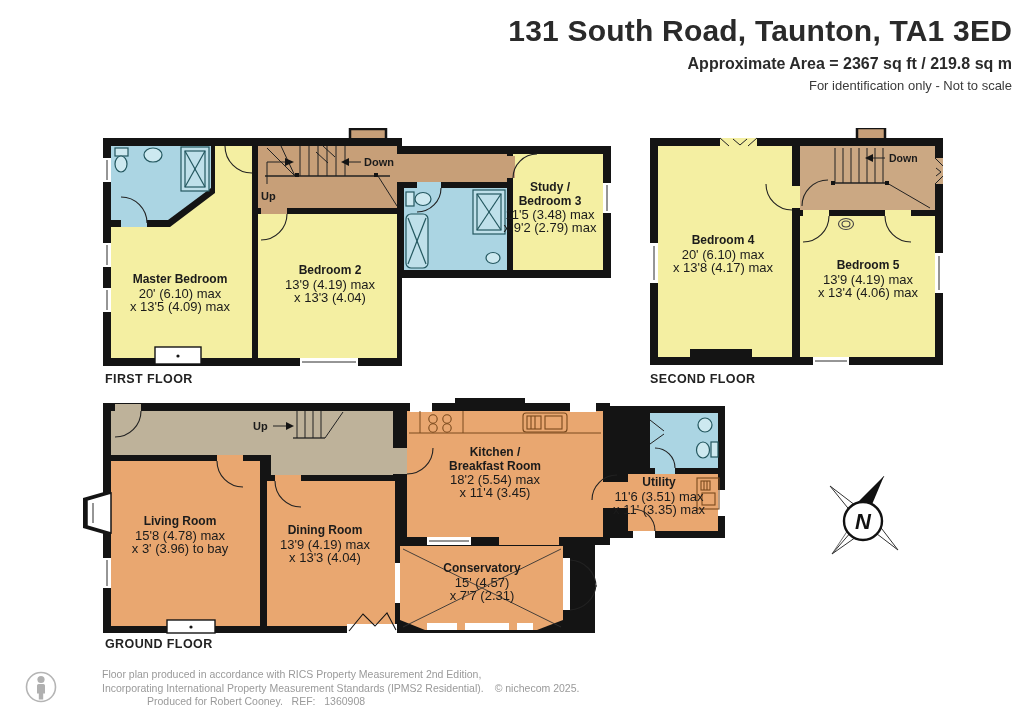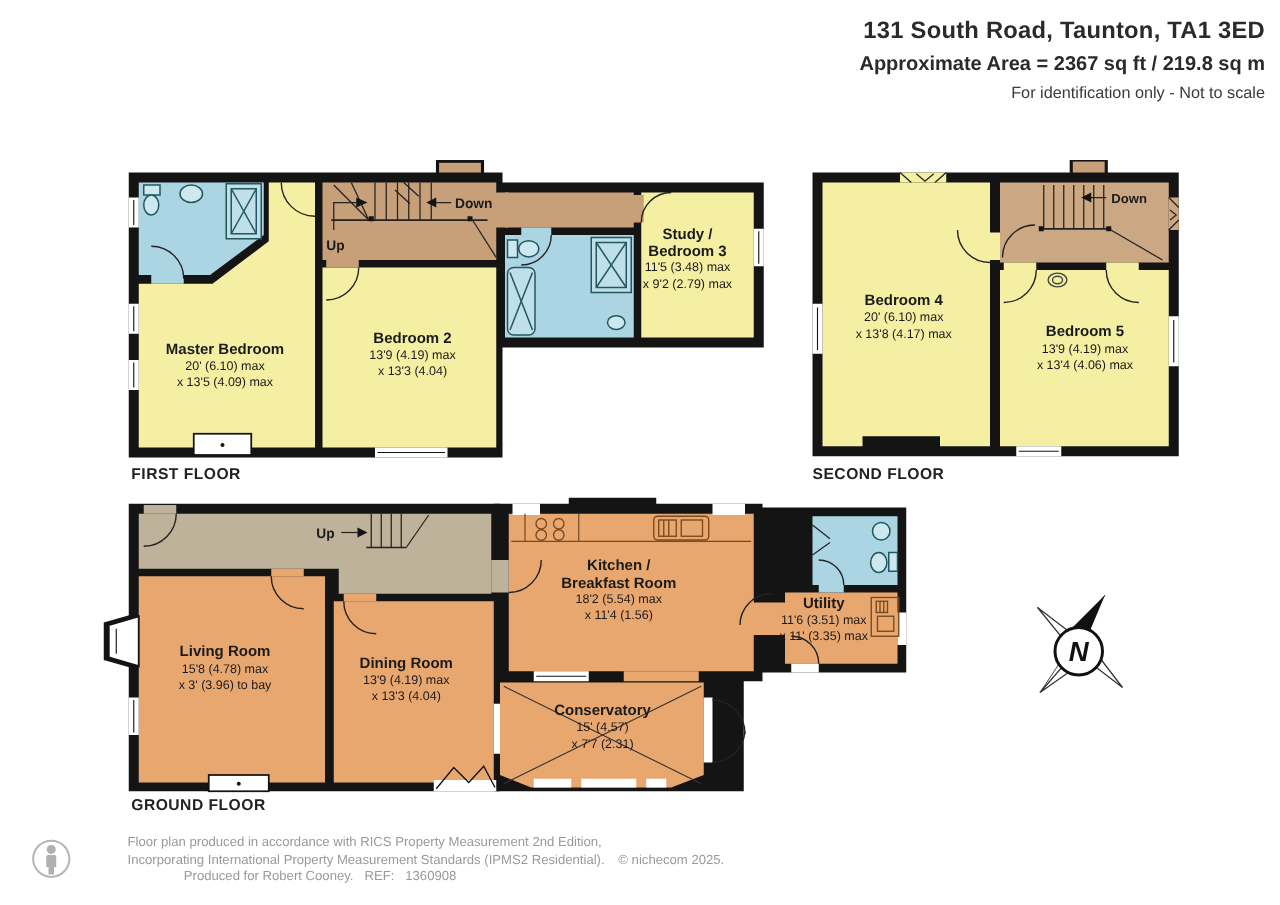--- a/index.html
+++ b/index.html
@@ -1,29 +1,29 @@
 <!DOCTYPE html>
 <html><head>
 <meta charset="utf-8">
 <style>
   html,body{margin:0;padding:0;background:#fff;}
   #page{position:relative;width:1024px;height:724px;background:#ffffff;overflow:hidden;
         font-family:"Liberation Sans",sans-serif;}
   .abs{position:absolute;}
   
   #header{position:absolute;top:14px;right:12px;text-align:right;color:#2a2a2a;}
-  #header .title{font-size:19px;font-weight:bold;letter-spacing:0.2px;}
+  #header .title{font-size:30px;font-weight:bold;letter-spacing:0.2px;}
   #header .area{font-size:16px;margin-top:7px;font-weight:bold;}
   #header .note{font-size:13px;margin-top:5px;color:#3a3a3a;}
   
   .floor-caption{position:absolute;font-size:12.5px;font-weight:bold;color:#222;letter-spacing:0.4px;}
   
   .room-label{position:absolute;text-align:center;color:#1b1b1b;pointer-events:none;}
   .room-name{font-weight:bold;font-size:12px;line-height:13.5px;}
-  .room-dim{font-size:10px;line-height:13px;}
+  .room-dim{font-size:13px;line-height:13px;}
   
   #footer{position:absolute;left:24px;top:668px;display:flex;align-items:flex-start;}
   #footer .lines{margin-left:44px;color:#9a9a9a;font-size:10.5px;line-height:13.5px;}
   #footer .pre{white-space:pre-wrap;padding-left:45px;}
   svg text{font-family:"Liberation Sans",sans-serif;}
 </style>
 </head>
 <body>
 
 <div id="page">
@@ -361,21 +361,21 @@
   </div>
   <div class="room-label" style="left:250px;top:524px;width:150px">
     <div class="room-name">Dining Room</div>
     <div class="room-dim">13'9 (4.19) max</div>
     <div class="room-dim">x 13'3 (4.04)</div>
   </div>
   <div class="room-label" style="left:428px;top:446px;width:134px">
     <div class="room-name">Kitchen /</div>
     <div class="room-name">Breakfast Room</div>
     <div class="room-dim">18'2 (5.54) max</div>
-    <div class="room-dim">x 11'4 (1.56)</div>
+    <div class="room-dim">x 11'4 (3.45)</div>
   </div>
   <div class="room-label" style="left:407px;top:562px;width:150px">
     <div class="room-name">Conservatory</div>
     <div class="room-dim">15' (4.57)</div>
     <div class="room-dim">x 7'7 (2.31)</div>
   </div>
   <div class="room-label" style="left:593px;top:476px;width:132px">
     <div class="room-name">Utility</div>
     <div class="room-dim">11'6 (3.51) max</div>
     <div class="room-dim">x 11' (3.35) max</div>

